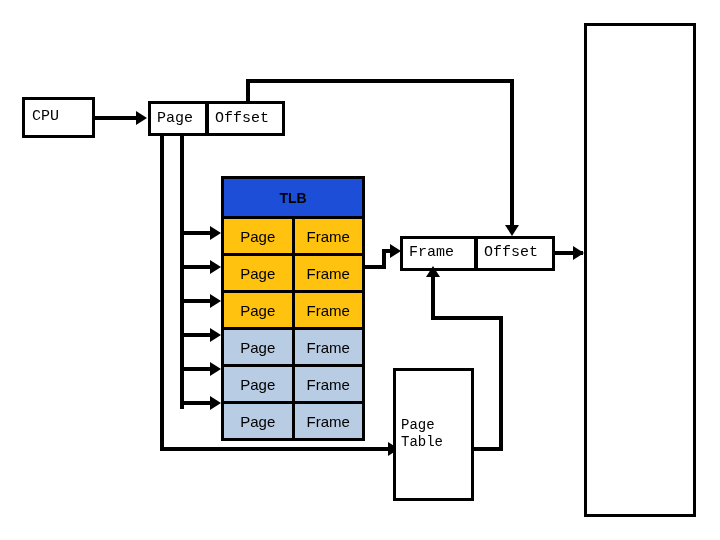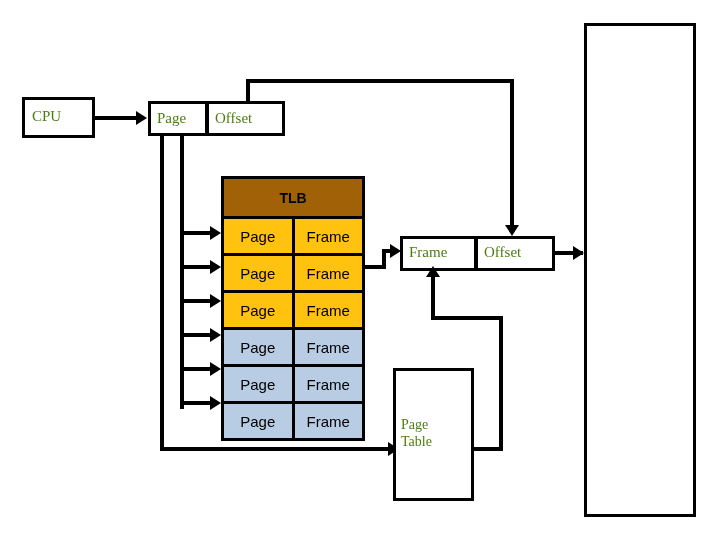--- a/index.html
+++ b/index.html
@@ -17,22 +17,22 @@
     -webkit-font-smoothing: none;
   }
   .box {
     position: absolute;
     box-sizing: border-box;
     border: 3px solid #000000;
     background: #ffffff;
   }
   .lbl {
     position: absolute;
-    color: #4d7c0f;
-    font-family: Liberation Serif, serif;
+    color: #000000;
+    font-family: Liberation Mono, monospace;
     white-space: pre;
     line-height: 1.18;
   }
   
   .hline, .vline {
     position: absolute;
     background: #000000;
   }
   .hline { height: 4px; }
   .vline { width: 4px; }
@@ -50,21 +50,21 @@
     position: absolute;
     left: 221px;
     top: 176px;
     width: 144px;
     box-sizing: border-box;
     border: 3px solid #000;
     background: #000;
   }
   .tlb-head {
     height: 37px;
-    background: #a16207;
+    background: #1d4ed8;
     display: flex;
     align-items: center;
     justify-content: center;
     font-weight: bold;
     font-size: 14px;
     color: #000;
     border-bottom: 3px solid #000;
   }
   .tlb-row {
     display: flex;

